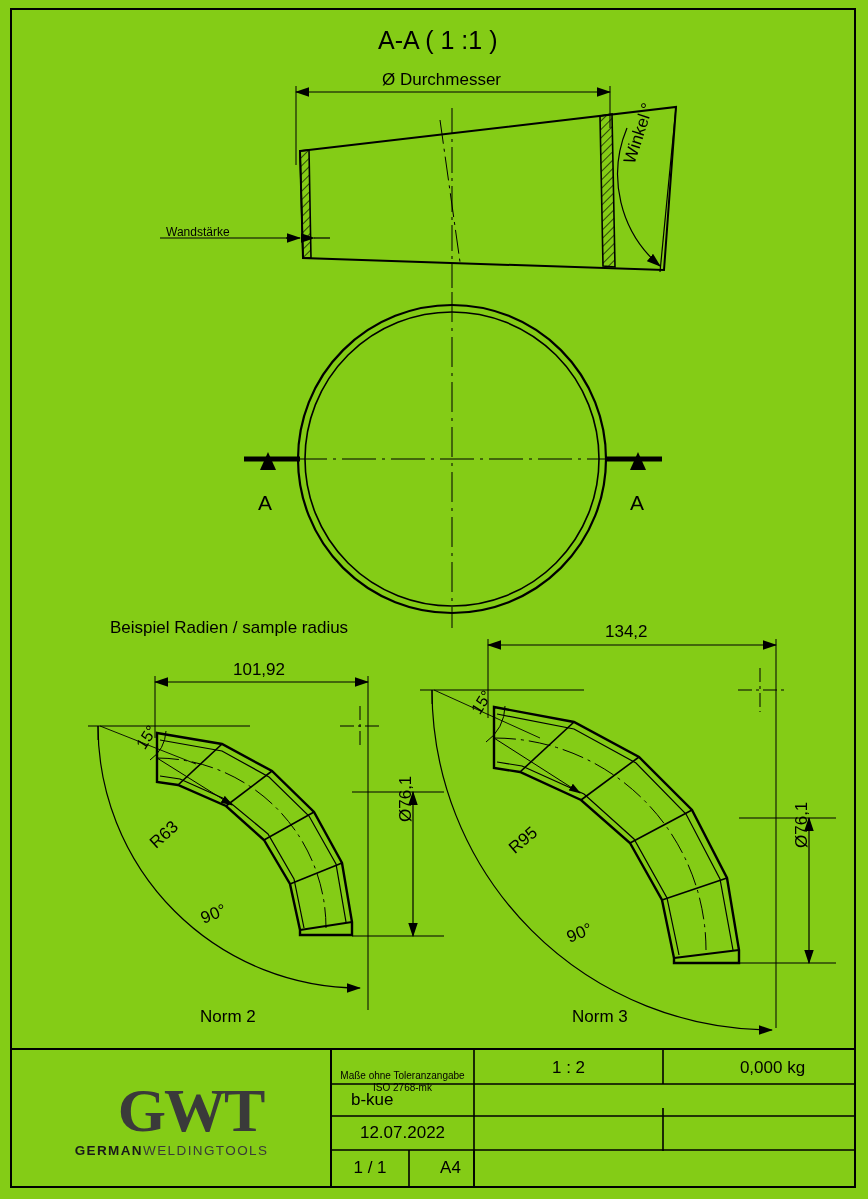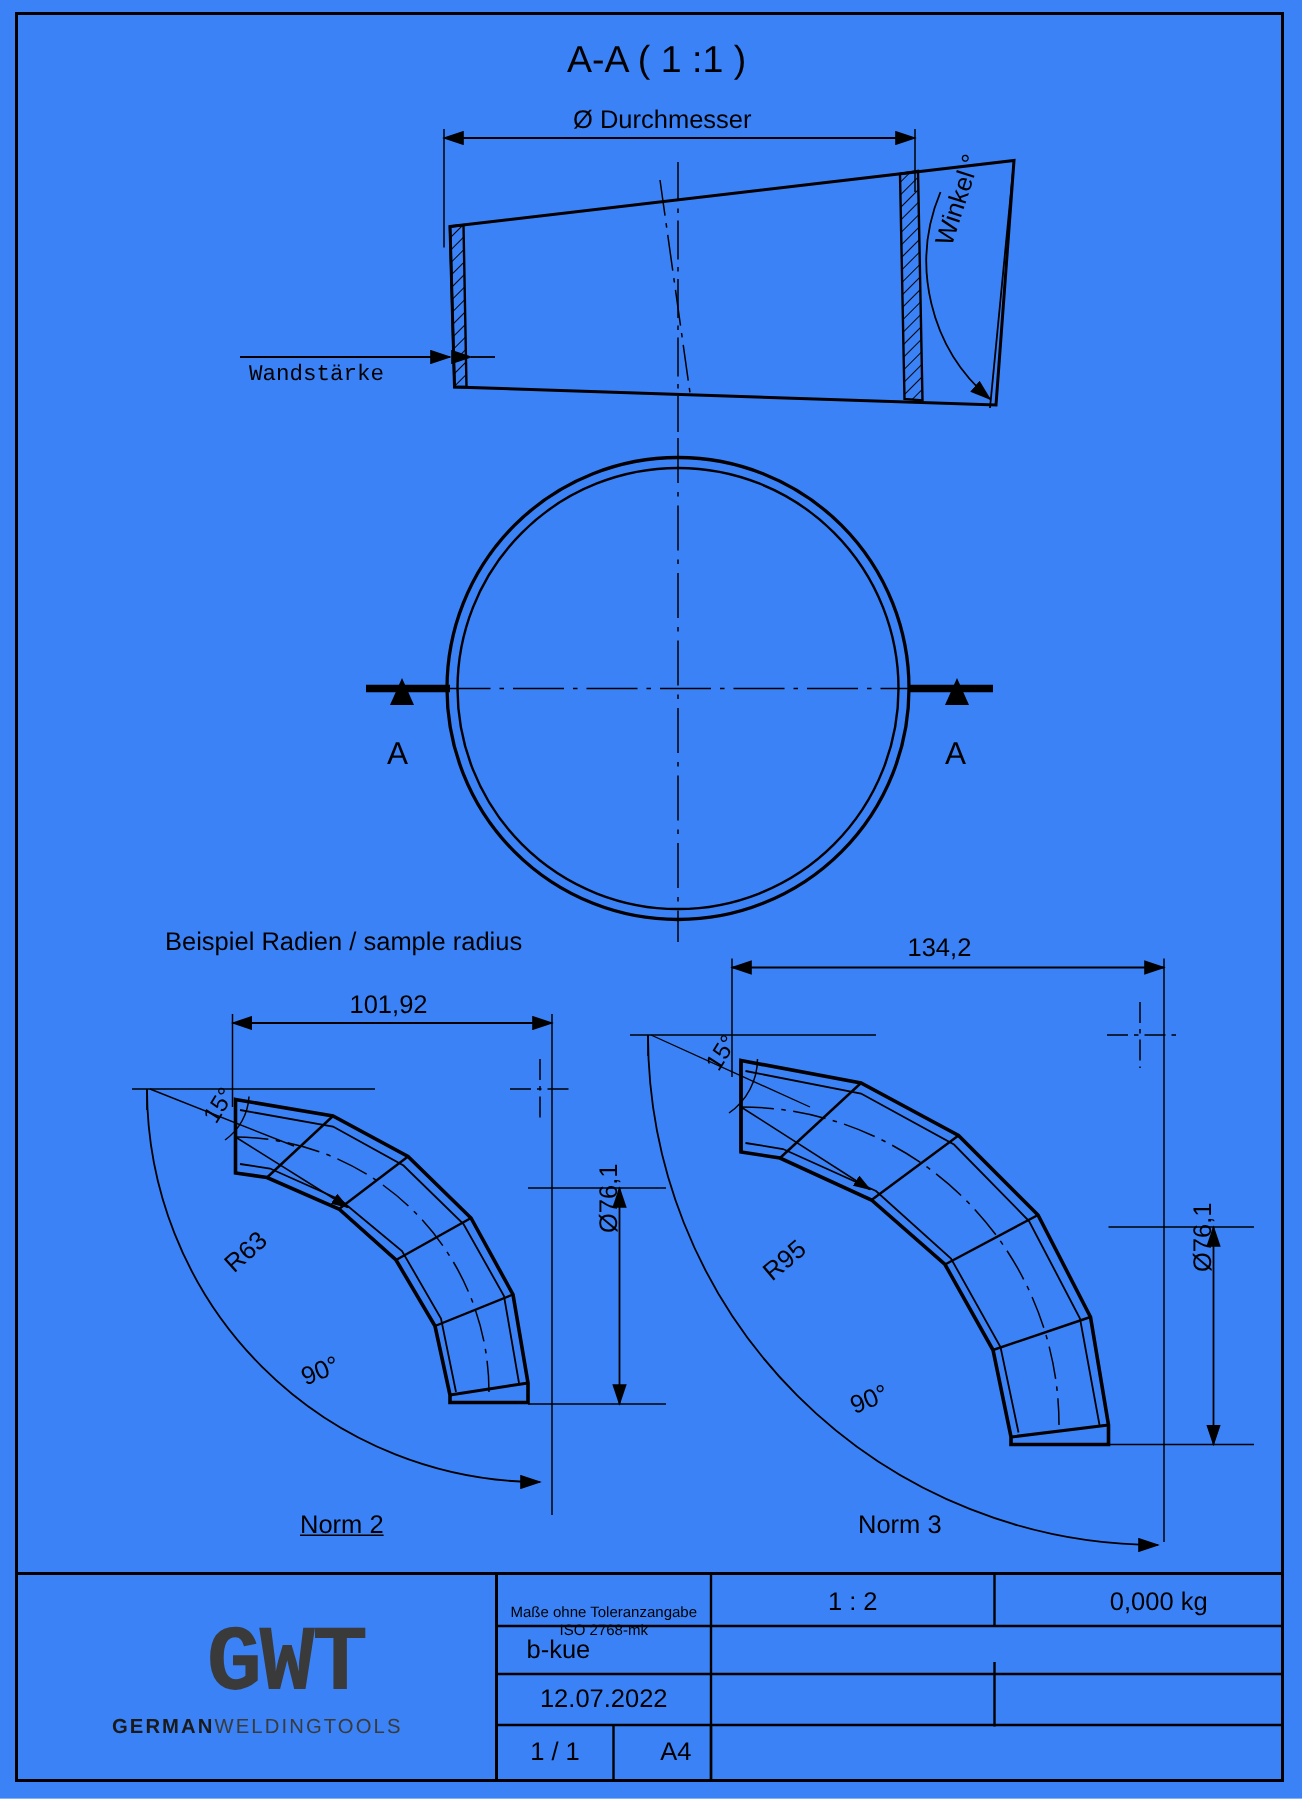--- a/index.html
+++ b/index.html
@@ -11,21 +11,21 @@
     width: 868px;
     height: 1199px;
     font-family: "Liberation Sans", sans-serif;
     color: #000000;
     overflow: hidden;
   }
   #sheet {
     position: relative;
     width: 868px;
     height: 1199px;
-    background: #3b82f6;
+    background: #84cc16;
   }
   .frame {
     position: absolute;
     left: 10px;
     top: 8px;
     width: 846px;
     height: 1180px;
     border: 2px solid #000;
     box-sizing: border-box;
   }
@@ -52,21 +52,21 @@
   }
   .tb-cell {
     position: absolute;
     box-sizing: border-box;
     display: flex;
     align-items: center;
     justify-content: center;
     font-family: "Liberation Sans", sans-serif;
   }
   .logo-g {
-    font-family: Liberation Mono, monospace;
+    font-family: Liberation Serif, serif;
     font-weight: bold;
     font-size: 62px;
     letter-spacing: -2px;
     line-height: 1;
     color: #3a3a3a;
     margin-left: 38px;
   }
   .logo-sub {
     font-family: "Liberation Sans", sans-serif;
     font-size: 13.5px;
@@ -219,35 +219,35 @@
       <line x1="331" y1="1150" x2="854" y2="1150" stroke="#000" stroke-width="1.6"></line>
       <line x1="409" y1="1150" x2="409" y2="1186" stroke="#000" stroke-width="1.6"></line>
       <line x1="474" y1="1150" x2="474" y2="1186" stroke="#000" stroke-width="1.6"></line>
     </g>
   </svg>
 
   <div class="lbl" style="left:378px; top:26px; font-size:25px;">A-A ( 1 :1 )</div>
 
   <div class="lbl" style="left:382px; top:70px; font-size:17px;">Ø Durchmesser</div>
 
-  <div class="lbl" style="left:166px; top:241px; font-size:15px;font-family:Liberation Mono, monospace;">Wandstärke</div>
+  <div class="lbl" style="left:166px; top:225px; font-size:12px;">Wandstärke</div>
 
   <div class="lbl" style="left:620px; top:160px; font-size:17px; transform:rotate(-72deg); transform-origin:left top;">Winkel °</div>
 
   <div class="lbl" style="left:258px; top:491px; font-size:21px;">A</div>
   <div class="lbl" style="left:630px; top:491px; font-size:21px;">A</div>
 
   <div class="lbl" style="left:110px; top:618px; font-size:17px;">Beispiel Radien / sample radius</div>
 
   <div class="lbl" style="left:233px; top:660px; font-size:17px;">101,92</div>
   <div class="lbl" style="left:133px; top:743px; font-size:16px; transform:rotate(-58deg); transform-origin:left top;">15°</div>
   <div class="lbl" style="left:146px; top:838px; font-size:17px; transform:rotate(-42deg); transform-origin:left top;">R63</div>
   <div class="lbl" style="left:198px; top:910px; font-size:17px; transform:rotate(-22deg); transform-origin:left top;">90°</div>
   <div class="lbl" style="left:396px; top:822px; font-size:17px; transform:rotate(-90deg); transform-origin:left top;">Ø76,1</div>
-  <div class="lbl" style="left:200px; top:1007px; font-size:17px;text-decoration:underline;">Norm 2</div>
+  <div class="lbl" style="left:200px; top:1007px; font-size:17px;">Norm 2</div>
 
   <div class="lbl" style="left:605px; top:622px; font-size:17px;">134,2</div>
   <div class="lbl" style="left:468px; top:708px; font-size:16px; transform:rotate(-58deg); transform-origin:left top;">15°</div>
   <div class="lbl" style="left:505px; top:843px; font-size:17px; transform:rotate(-40deg); transform-origin:left top;">R95</div>
   <div class="lbl" style="left:564px; top:929px; font-size:17px; transform:rotate(-22deg); transform-origin:left top;">90°</div>
   <div class="lbl" style="left:792px; top:848px; font-size:17px; transform:rotate(-90deg); transform-origin:left top;">Ø76,1</div>
   <div class="lbl" style="left:572px; top:1007px; font-size:17px;">Norm 3</div>
 
   <div class="tb">
 

